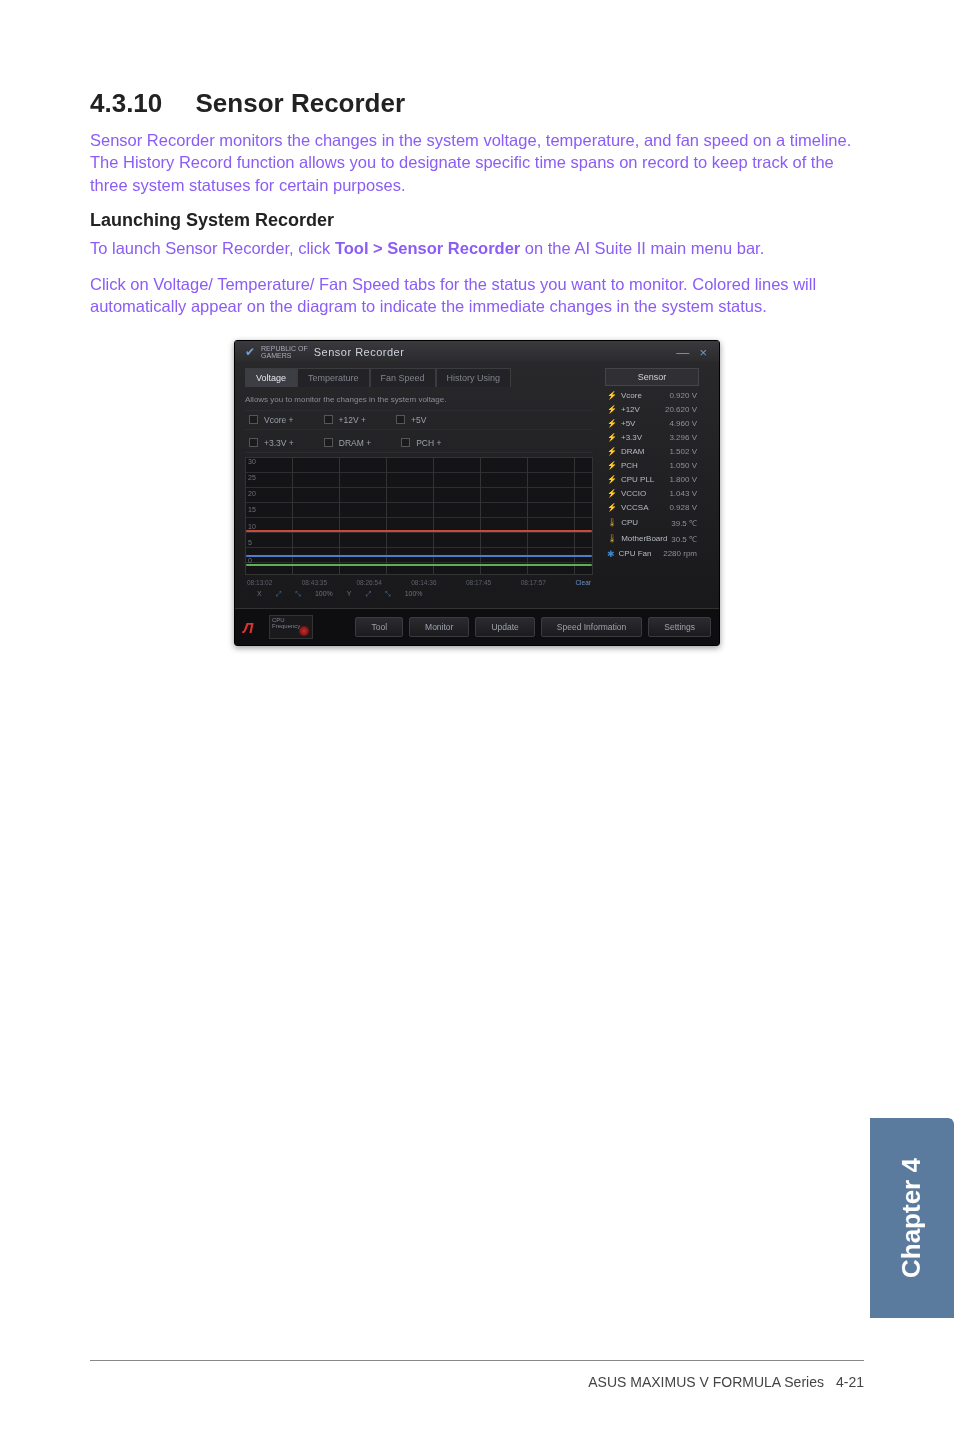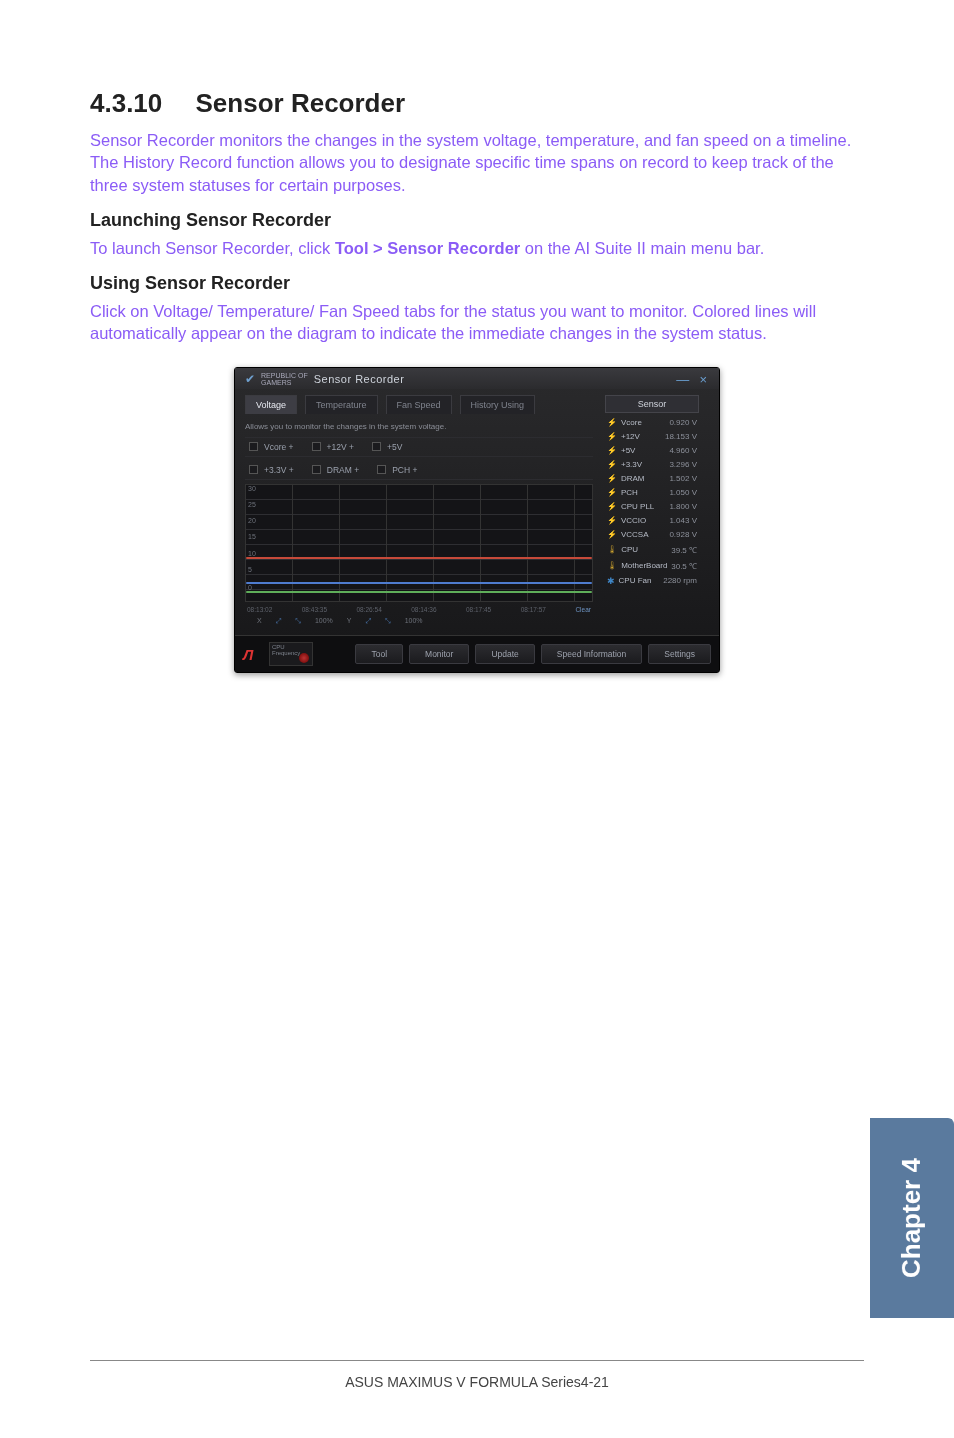--- a/index.html
+++ b/index.html
@@ -72,41 +72,41 @@
     font-size:13px;
     padding:0 4px;
     cursor:default;
   }
   .app-body { display:flex; }
   .app-left { flex:1; padding:6px 8px 6px 10px; }
   .app-right {
     width: 118px;
     padding: 6px 20px 6px 4px;
   }
-  .tabs { display:flex; gap:8px; margin-bottom:4px; }
+  .tabs { display:flex; gap:0; margin-bottom:4px; }
   .tab {
     padding: 4px 10px;
     font-size: 9px;
     color:#7f838d;
     background:#232327;
     border:1px solid #3b3b40;
     border-bottom:none;
   }
   .tab.active {
     background:#3d3d44;
     color:#e6e8ef;
   }
   .hint {
     font-size:8px;
     color:#8a8d96;
     padding:4px 0 6px 0;
   }
   .legend-row {
     display:flex;
-    gap:18px;
+    gap:30px;
     padding:4px 4px;
     border-top:1px solid #2c2c30;
     border-bottom:1px solid #2c2c30;
     margin-bottom:4px;
   }
   .legend-item { display:flex; align-items:center; gap:6px; font-size:8.5px; color:#9aa0ac;}
   .chk {
     width:9px;height:9px;border:1px solid #555;background:#1b1b1e;display:inline-block;
   }
   .chart {
@@ -197,49 +197,49 @@
     transform: rotate(180deg);
     font-size: 26px;
     font-weight: bold;
     border-radius: 0 0 0 6px;
   }
   .footer {
     position:absolute;
     bottom:48px;
     left:90px; right:90px;
     display:flex;
-    justify-content:center;
+    justify-content:flex-end;
     font-size:14px;
     color:#444;
     border-top: 0;
+    gap: 12px;
   }
   .footer::before{
     content:'';
     position:absolute;
     top:-14px; left:0; right:0;
     height:1px; background:#888;
   }
 </style>
 </head>
 <body>
 
 <div class="page">
   <h2 class="heading">
     <span class="num">4.3.10</span>
     <span>Sensor Recorder</span>
   </h2>
 
   <p class="body">Sensor Recorder monitors the changes in the system voltage, temperature, and fan speed on a timeline. The History Record function allows you to designate specific time spans on record to keep track of the three system statuses for certain purposes.</p>
 
-  <h3 class="sub">Launching Sensor Recorder</h3>
+  <h3 class="sub">Launching System Recorder</h3>
   <p class="body">
     <span>To launch Sensor Recorder, click </span><b>Tool &gt; Sensor Recorder</b><span> on the AI Suite II main menu bar.</span>
   </p>
 
-  <h3 class="sub">Using Sensor Recorder</h3>
   <p class="body">Click on Voltage/ Temperature/ Fan Speed tabs for the status you want to monitor. Colored lines will automatically appear on the diagram to indicate the immediate changes in the system status.</p>
 
   <div class="screenshot-wrap">
     <div class="app">
 
       <div class="app-titlebar">
         <div class="left">
           <span style="color:#6fa0cf;font-size:12px;">✔</span>
           <div class="brand">
             <div>REPUBLIC OF</div>
@@ -337,21 +337,21 @@
                   <span class="bolt">⚡</span>
                   <span>Vcore</span>
                 </span>
                 <span class="val">0.920 V</span>
               </div>
               <div class="srow">
                 <span class="lbl">
                   <span class="bolt">⚡</span>
                   <span>+12V</span>
                 </span>
-                <span class="val">18.153 V</span>
+                <span class="val">20.620 V</span>
               </div>
               <div class="srow">
                 <span class="lbl">
                   <span class="bolt">⚡</span>
                   <span>+5V</span>
                 </span>
                 <span class="val">4.960 V</span>
               </div>
               <div class="srow">
                 <span class="lbl">

